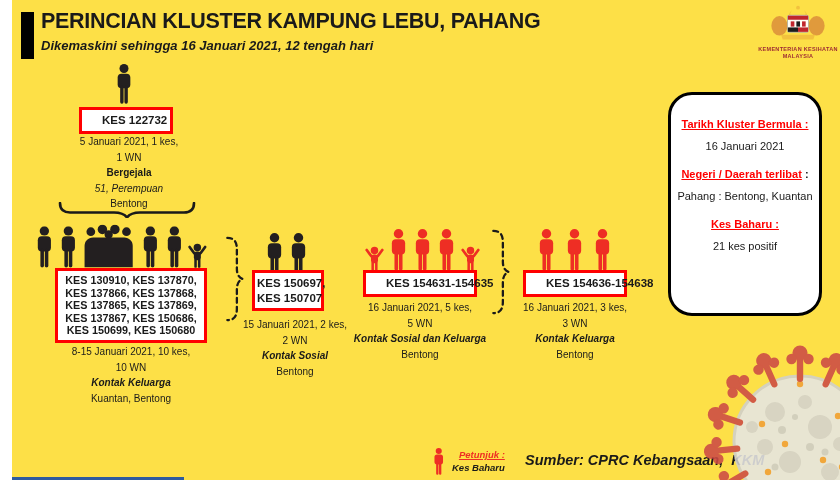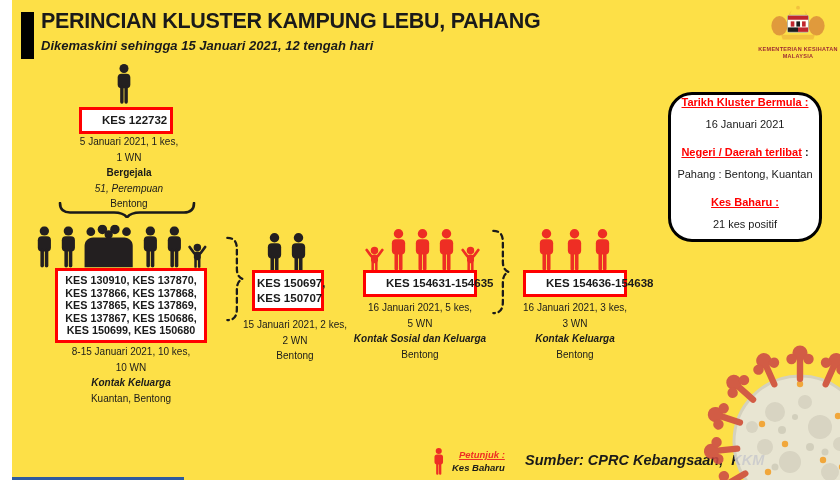--- a/index.html
+++ b/index.html
@@ -20,22 +20,22 @@
   .icons-black{color:#231f20;} .icons-red{color:#ee2e24;}
   .pic{fill:currentColor;display:block;}
   .pic-adult{height:42px;width:21px;}
   .pic-child{height:27px;width:21px;}
   .pic-crowd{height:44px;width:56px;}
   .index-icon .pic-adult{height:40px;width:20px;}
   .legend-icon .pic-adult{height:27px;width:13.5px;}
   .box-lines{font-size:10.8px;line-height:12.6px;padding:3px 2px;}
   .box-2line{font-size:11.5px;line-height:14.5px;padding:3px 2px;}
   .box-1line{font-size:11.5px;line-height:14.5px;padding:3px 20px;}
-  .panel{left:656px;top:92px;width:154px;height:150px;border:3px solid #000;border-radius:24px;
-         box-sizing:border-box;text-align:center;font-size:11px;line-height:14px;background:#fff;}
+  .panel{left:656px;top:92px;width:154px;height:224px;border:3px solid #000;border-radius:24px;
+         box-sizing:border-box;text-align:center;padding-top:22px;font-size:11px;line-height:14px;background:#fff;}
   .sec{margin-bottom:14px;}
   .sec-title{margin-bottom:8px;font-weight:bold;}
   .red-u{color:#ff0000;font-weight:bold;text-decoration:underline;}
   .suffix{color:#1a1a1a;}
   .legend-text{font-size:9.5px;line-height:12.5px;}
   .legend-title{color:#ee2e24;font-weight:bold;font-style:italic;text-decoration:underline;}
   .legend-value{font-style:italic;font-weight:600;}
   .src{font-size:14.5px;font-style:italic;font-weight:600;white-space:pre;}
   .footer-bar{left:0;top:477px;width:172px;height:3px;background:#2e5b9e;}
   .virus{left:678px;top:332px;width:220px;height:220px;}
@@ -67,21 +67,21 @@
         <circle cx="38" cy="5.4" r="5.3"></circle>
         <circle cx="51" cy="8" r="4.9"></circle>
         <circle cx="31" cy="11" r="4.6"></circle>
         <path d="M4,48 L4,24 C4,18.5 8,14.5 13.5,14.5 L48.5,14.5 C54,14.5 58,18.5 58,24 L58,48 Z"></path>
       </symbol>
     </defs>
   </svg>
 
   <div class="abs accent-bar"></div>
   <div class="abs title">PERINCIAN KLUSTER KAMPUNG LEBU, PAHANG</div>
-  <div class="abs subtitle">Dikemaskini sehingga 15 Januari 2021, 12 tengah hari</div>
+  <div class="abs subtitle">Dikemaskini sehingga 16 Januari 2021, 12 tengah hari</div>
 
   <div class="abs logo">
     <svg class="emblem" viewBox="0 0 90 52">
       <circle cx="45" cy="4.5" r="2.4" fill="#f2c23e"></circle>
       <path d="M37.5,7.5 a9.5,9.5 0 1 0 15,0 a11.5,11.5 0 1 1 -15,0" fill="#f2c23e"></path>
       <ellipse cx="22" cy="27" rx="10" ry="12" fill="#e09a3c"></ellipse>
       <ellipse cx="68" cy="27" rx="10" ry="12" fill="#e09a3c"></ellipse>
       <rect x="32" y="14" width="26" height="21" rx="2" fill="#fffdf5" stroke="#999" stroke-width="0.8"></rect>
       <rect x="32.5" y="14.5" width="25" height="5" fill="#c0262d"></rect>
       <rect x="36" y="21.5" width="4.5" height="6.5" fill="#c0262d"></rect>
@@ -176,20 +176,21 @@
         <use href="#sym-adult"></use>
       </svg>
     </div>
   <div class="abs kes-box box-2line" style="left:240px;top:270px;width:72px;">
     <div>KES 150697,</div>
     <div>KES 150707</div>
   </div>
   <div class="abs info" style="left:212px;top:317px;width:142px;">
     <div>15 Januari 2021, 2 kes,</div>
     <div>2 WN</div>
+    <div class="bd it">Kontak Sosial</div>
     <div>Bentong</div>
   </div>
 
   <div class="abs icons-row icons-red" style="left:352px;top:229px;">
       <svg viewBox="0 0 26 34" class="pic pic-child">
         <use href="#sym-child"></use>
       </svg>
       <svg viewBox="0 0 24 48" class="pic pic-adult">
         <use href="#sym-adult"></use>
       </svg>

